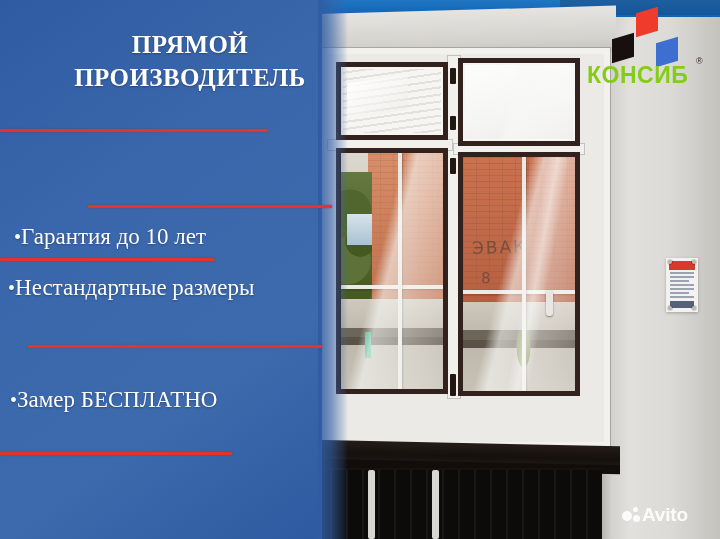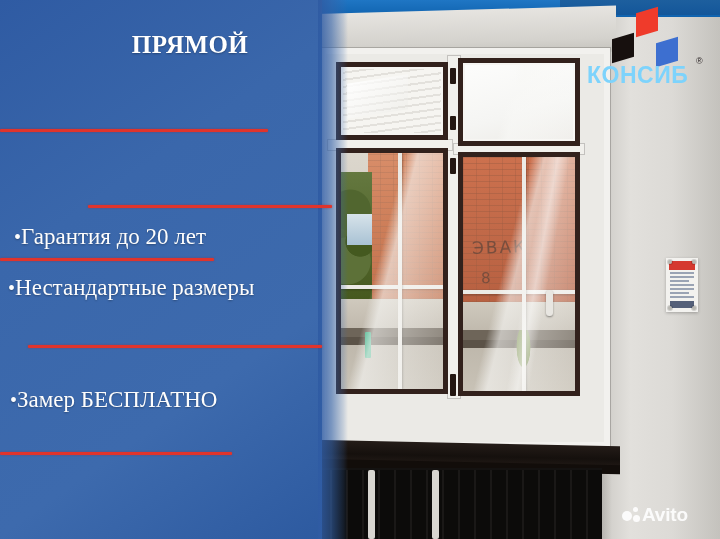--- a/index.html
+++ b/index.html
@@ -280,21 +280,21 @@
   .logo { position:absolute; left:586px; top:6px; width:126px; height:84px; }
   .rhomb {
     position:absolute; width:22px; height:24px;
     transform: skewY(-16deg);
   }
   .rhomb.red   { left:50px; top:4px;  background:#ef3b2b; }
   .rhomb.black { left:26px; top:30px; background:#17100e; }
   .rhomb.blue  { left:70px; top:34px; background:#3d6fd0; }
   .logo-word {
     position:absolute; left:1px; top:56px; width:118px;
-    color:#7dd3fc; font-family:"Liberation Sans", sans-serif;
+    color:#84cc16; font-family:"Liberation Sans", sans-serif;
     font-weight:bold; font-size:23px; letter-spacing:.5px;
   }
   .logo-reg {
     position:absolute; left:110px; top:50px;
     font-family:"Liberation Sans", sans-serif; font-size:9px; color:#30292a;
   }
 
   
   .avito {
     position:absolute; left:622px; top:504px;
@@ -409,31 +409,32 @@
     <span class="rhomb blue"></span>
     <span class="logo-word">КОНСИБ</span>
     <span class="logo-reg">®</span>
   </div>
 
   <div class="blue-panel"></div>
   <div class="blue-feather"></div>
 
   <div class="headline">
     <span>ПРЯМОЙ</span>
+    <span class="l2">ПРОИЗВОДИТЕЛЬ</span>
   </div>
 
   <div class="rule" style="left:0px;   top:129px; width:268px;"></div>
   <div class="rule" style="left:88px;  top:205px; width:244px;"></div>
   <div class="rule" style="left:0px;   top:258px; width:214px;"></div>
   <div class="rule" style="left:28px;  top:345px; width:294px;"></div>
   <div class="rule" style="left:0px;   top:452px; width:232px;"></div>
 
 
   <div class="bullet" style="left:14px; top:223px;">
-    <span class="dot">•</span><span>Гарантия до 20 лет</span>
+    <span class="dot">•</span><span>Гарантия до 10 лет</span>
   </div>
 
   <div class="bullet" style="left:10px; top:386px;">
     <span class="dot">•</span><span>Замер БЕСПЛАТНО</span>
   </div>
 
   <div class="bullet wrap" style="left:8px; top:274px;">
     <span class="dot">•</span><span>Нестандартные размеры</span>
   </div>
 

